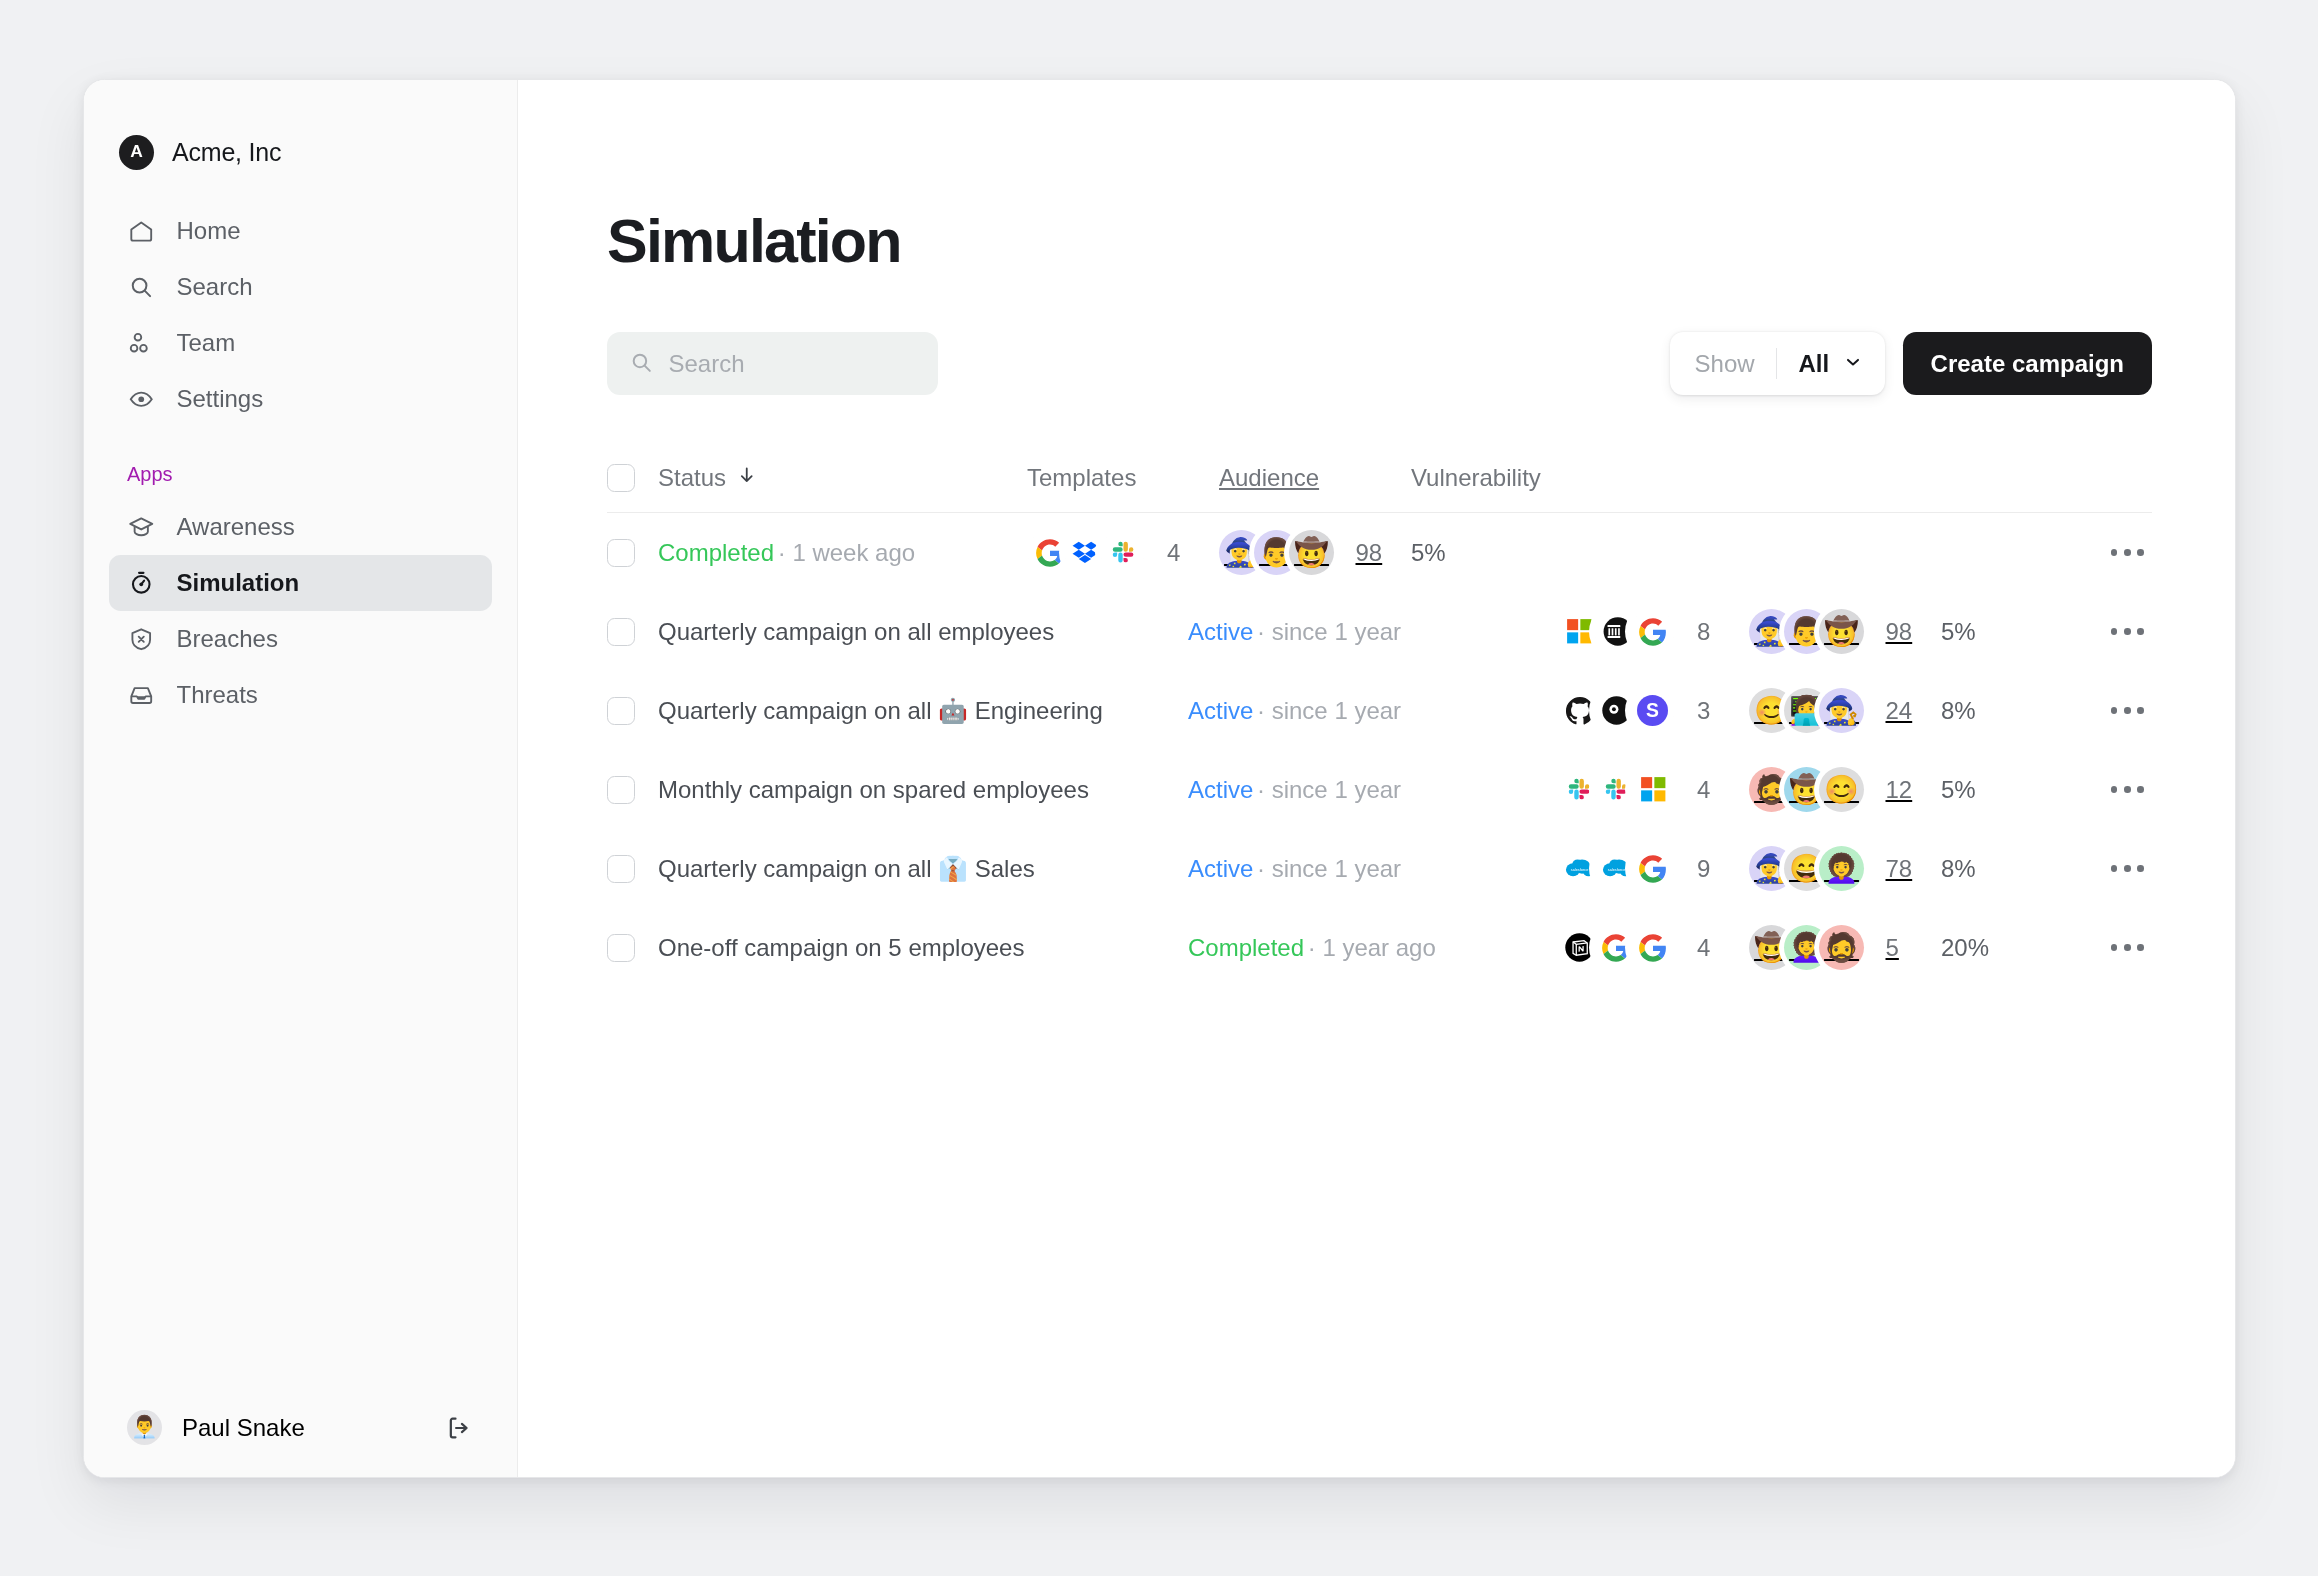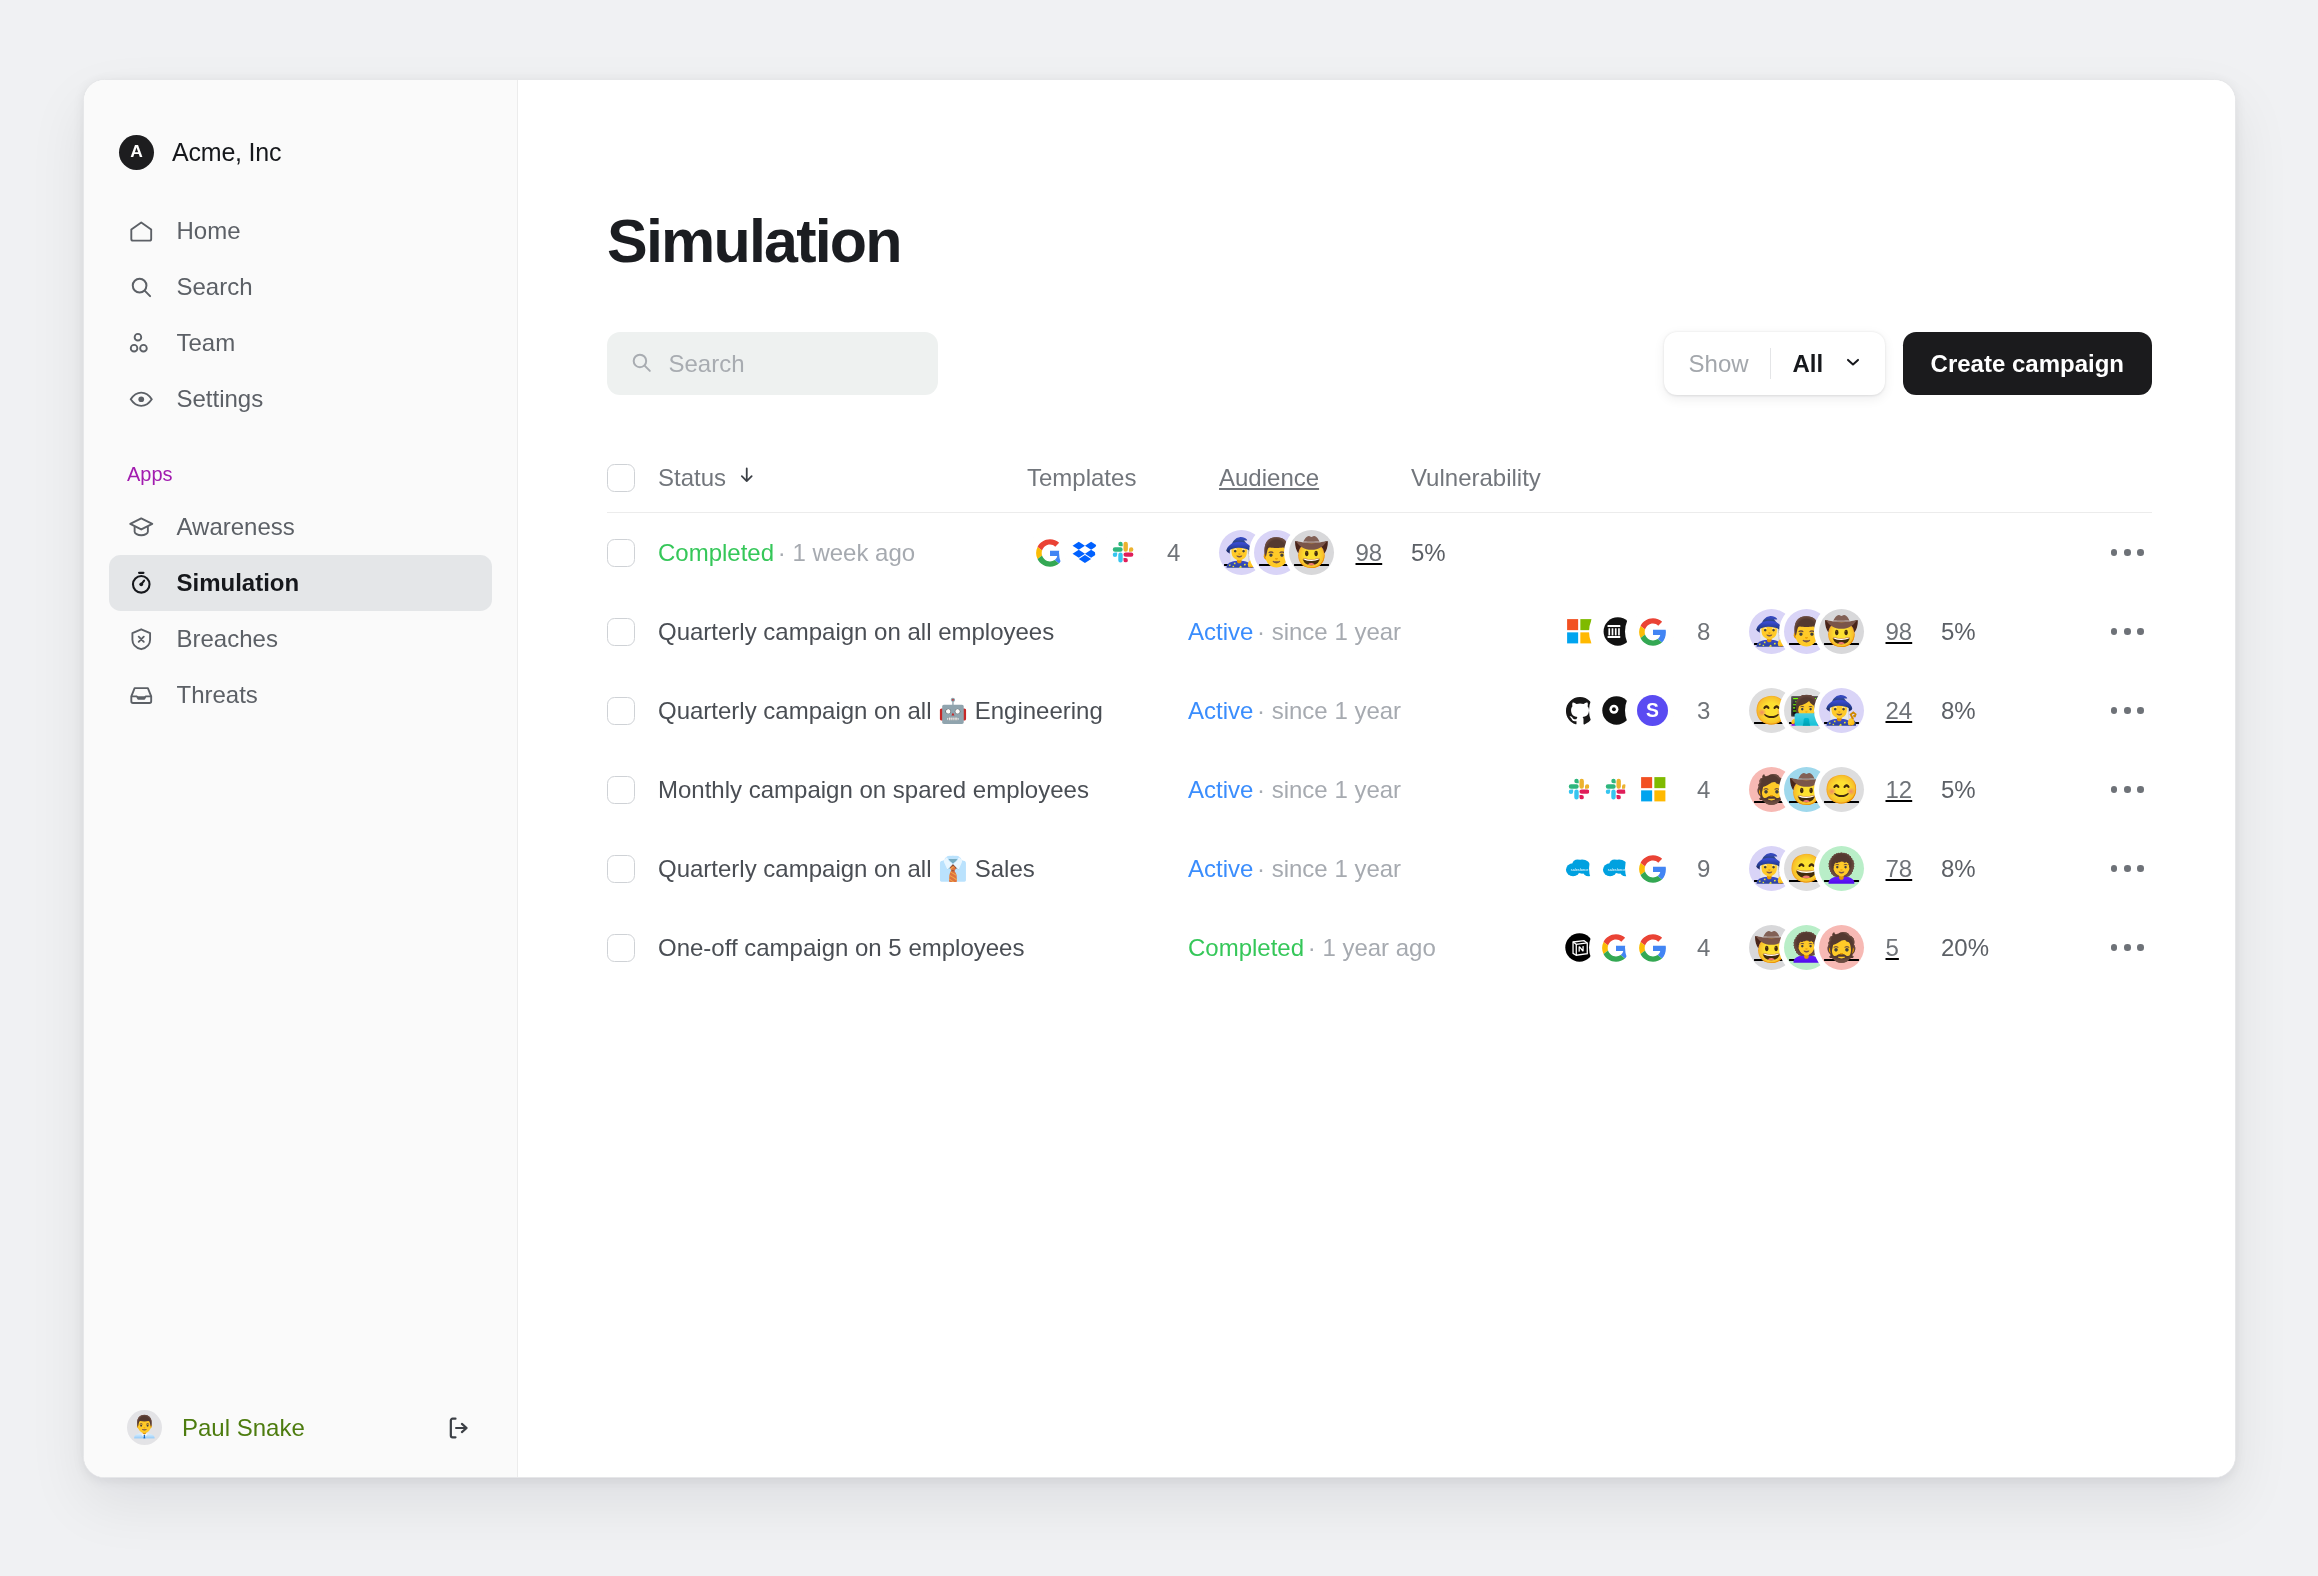--- a/index.html
+++ b/index.html
@@ -70,21 +70,21 @@
     display: flex; align-items: center;
     padding: 0 43px 0 43px;
     height: 99px;
     gap: 20px;
   }
   .avatar-sm {
     width: 35px; height: 35px; border-radius: 50%;
     background: #e3e3e6; display:flex; align-items:center; justify-content:center;
     font-size: 21.5px; line-height: 1; overflow: hidden;
   }
-  .user-name { font-size: 24px; color: #4d7c0f; font-weight: 500; }
+  .user-name { font-size: 24px; color: #000000; font-weight: 500; }
   .logout { margin-left: auto; width: 31px; height: 31px; display:flex; align-items:center; justify-content:center; cursor: pointer;}
 
   
   .main { flex: 1; background: #ffffff; padding: 0; position: relative; overflow: hidden; }
   .page-title {
     font-size: 61px; font-weight: 800; letter-spacing: -1.8px;
     color: #1b1d21;
     padding: 131px 0 0 89px;
     line-height: 1;
   }
@@ -113,21 +113,21 @@
     background: #ffffff;
     border-radius: 13.2px;
     box-shadow: 0 0.8px 2.5px rgba(16,18,22,0.10), 0 3.3px 11.6px rgba(16,18,22,0.07);
     display: flex; align-items: center;
     padding: 0 21.5px 0 25px;
     gap: 21.5px;
     cursor: pointer;
   }
   .show-label { font-size: 24px; color: #a3a7ac; }
   .show-divider { width: 0.8px; height: 31px; background: #e4e5e7; }
-  .show-value { font-size: 24px; color: #16181c; font-weight: 600; display:flex; align-items:center; gap: 20px;}
+  .show-value { font-size: 24px; color: #16181c; font-weight: 600; display:flex; align-items:center; gap: 14px;}
   .primary-btn {
     height: 63px; background: #1b1b1d; color: #fff;
     border: 0; border-radius: 13.2px;
     font-size: 24px; font-weight: 600;
     padding: 0 28px;
     font-family: "Liberation Sans", sans-serif;
     cursor: pointer;
   }
 
   

